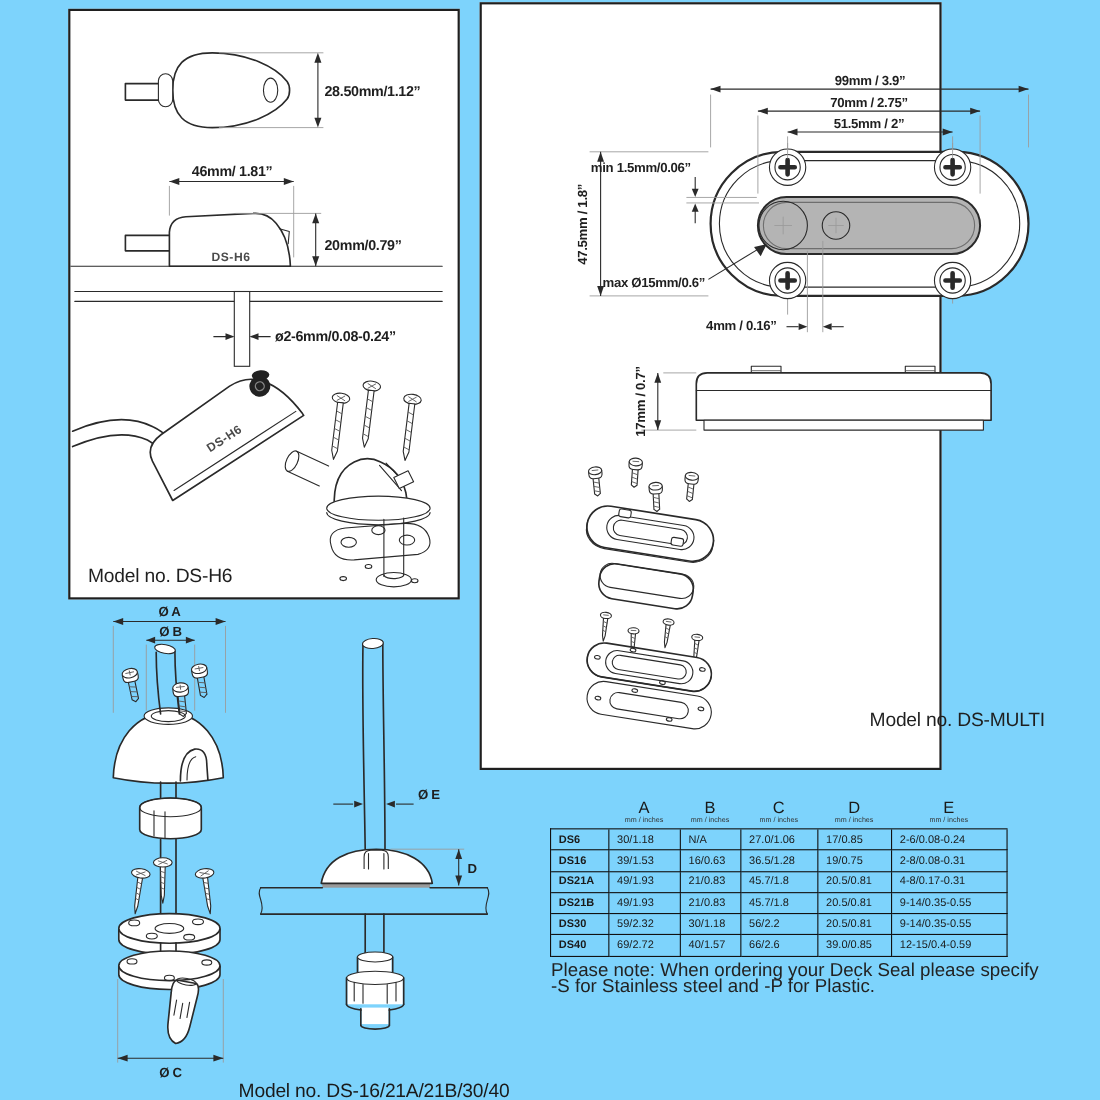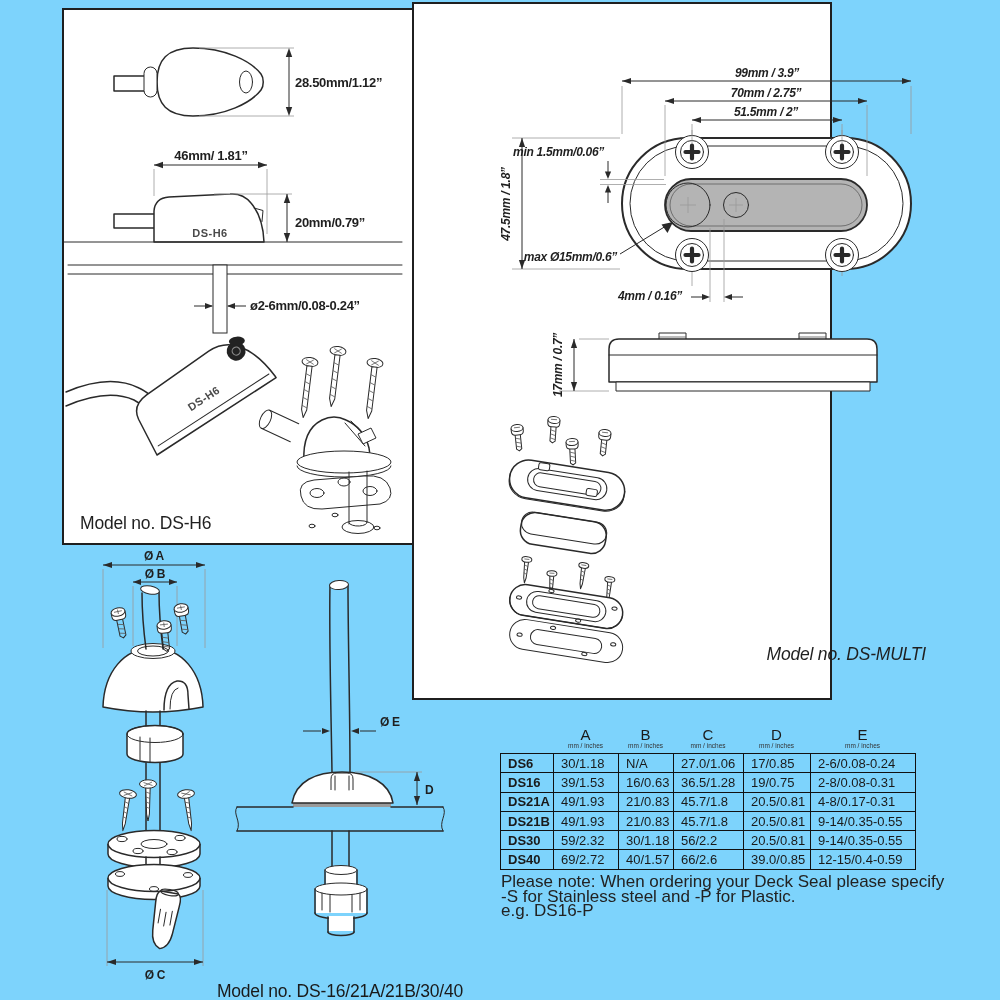--- a/index.html
+++ b/index.html
@@ -22,21 +22,21 @@
   .ar{fill:#2a2a2a;stroke:none;}
   
   #spec-table{position:absolute;left:500px;top:727px;}
   .thead{display:grid;grid-template-columns:53px 65px 55px 70px 67px 105px;height:26px;}
   .thc{text-align:center;}
   .thc .L{font-size:15px;line-height:15px;}
   .thc .U{font-size:6.5px;line-height:8px;color:#333;}
   .tgrid{display:grid;grid-template-columns:53px 65px 55px 70px 67px 105px;
          border-top:1.5px solid #111;border-left:1.5px solid #111;width:415px;}
   .tc{border-right:1.5px solid #111;border-bottom:1.5px solid #111;height:18.3px;
-      font-size:13px;padding-left:7px;display:flex;align-items:center;white-space:nowrap;}
+      font-size:10px;padding-left:7px;display:flex;align-items:center;white-space:nowrap;}
   .tc.rl{font-weight:bold;}
   #note{position:absolute;left:501px;top:875px;width:445px;font-size:17px;line-height:14.5px;color:#222;}
   #dsrange-label{position:absolute;left:160px;top:981px;width:360px;text-align:center;
                  font-size:17.5px;letter-spacing:-0.2px;}
 </style>
 </head>
 <body>
 
 <div id="stage">
 
@@ -130,21 +130,21 @@
           <path d="M285,513 a9,3.5 0 0 0 18,-1" class="o2"></path>
           <ellipse cx="271" cy="505" rx="3" ry="1.8" class="o2"></ellipse>
           <ellipse cx="248" cy="516" rx="3" ry="1.8" class="o2"></ellipse>
           <ellipse cx="313" cy="518" rx="3" ry="1.8" class="o2"></ellipse>
         </g>
       </g>
       <text x="16" y="519" class="model">Model no. DS-H6</text>
     </svg>
   </div>
 
-  <div class="panel" style="left:412px;top:2px;width:420px;height:698px;font-style:italic;">
+  <div class="panel" style="left:436px;top:2px;width:420px;height:698px;">
     <svg width="516" height="694" viewBox="0 0 516 694">
       <defs>
         <g id="phead">
           <circle cx="0" cy="0" r="16.5" class="wf2"></circle>
           <circle cx="0" cy="0" r="11.5" class="o2"></circle>
           <path d="M-6.5,0 H6.5 M0,-6.5 V6.5" stroke="#2a2a2a" stroke-width="4.2" stroke-linecap="round" fill="none"></path>
         </g>
         <g id="panScrew">
           <path d="M-2.6,7 V21 M2.6,7 V21 M-2.6,21 L0,23 L2.6,21" class="o2"></path>
           <path d="M-2.6,10 L2.6,11.5 M-2.6,14 L2.6,15.5 M-2.6,18 L2.6,19.5" class="o3"></path>
@@ -504,16 +504,15 @@
       <div class="tc">69/2.72</div>
       <div class="tc">40/1.57</div>
       <div class="tc">66/2.6</div>
       <div class="tc">39.0/0.85</div>
       <div class="tc">12-15/0.4-0.59</div>
     </div>
   </div>
 
   <div id="note">
     <div>Please note: When ordering your Deck Seal please specify -S for Stainless steel and -P for Plastic.</div>
-    <div>e.g. DS16-P</div>
   </div>
 
 </div>
 
 </body></html>

